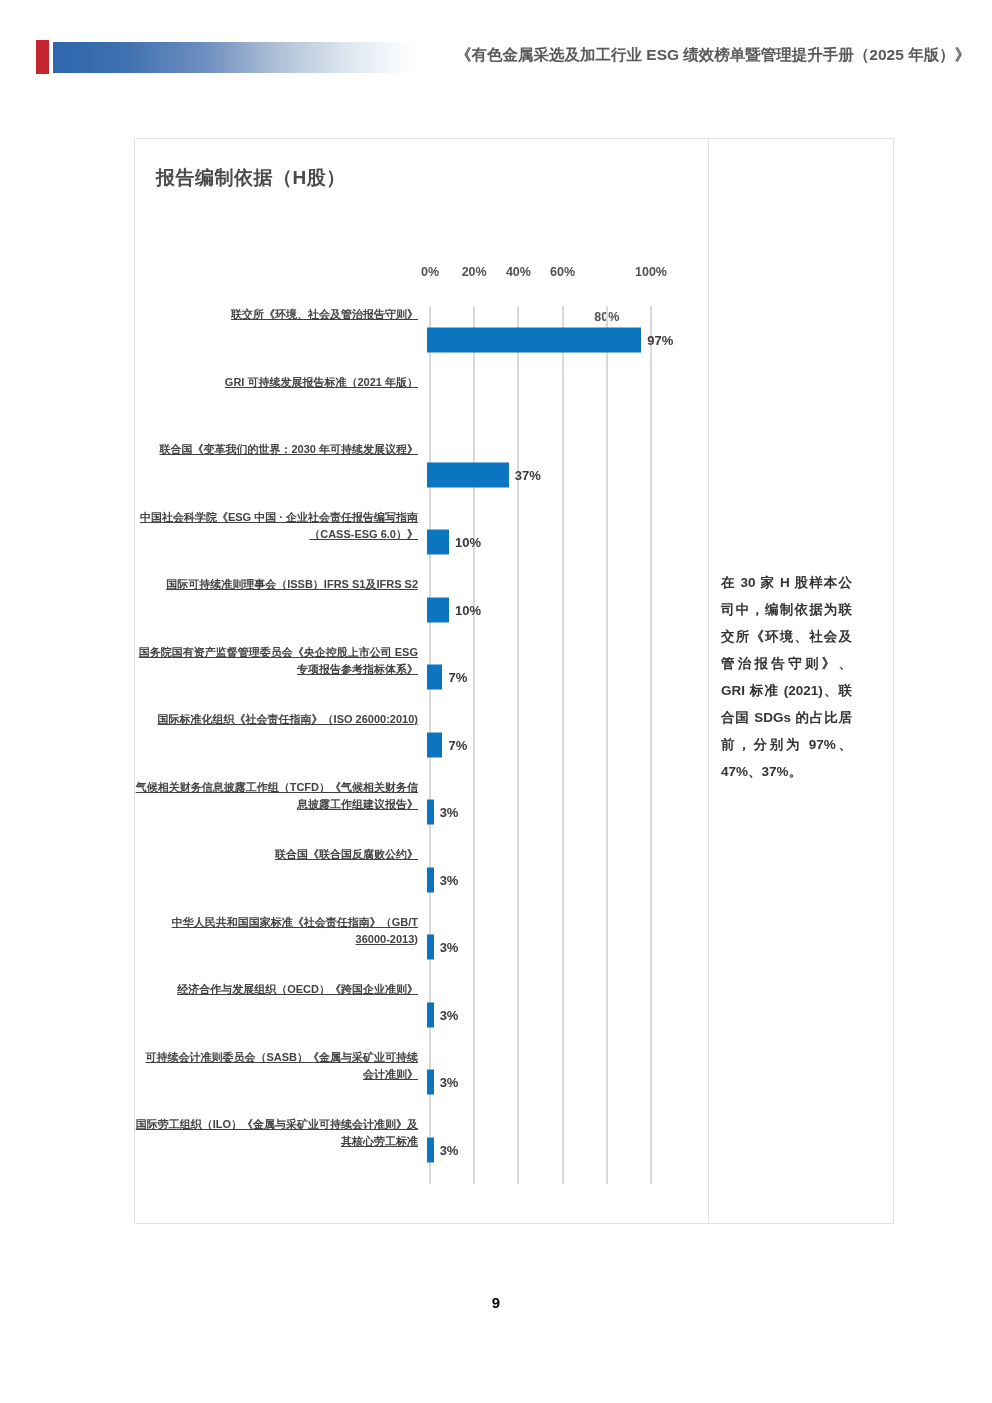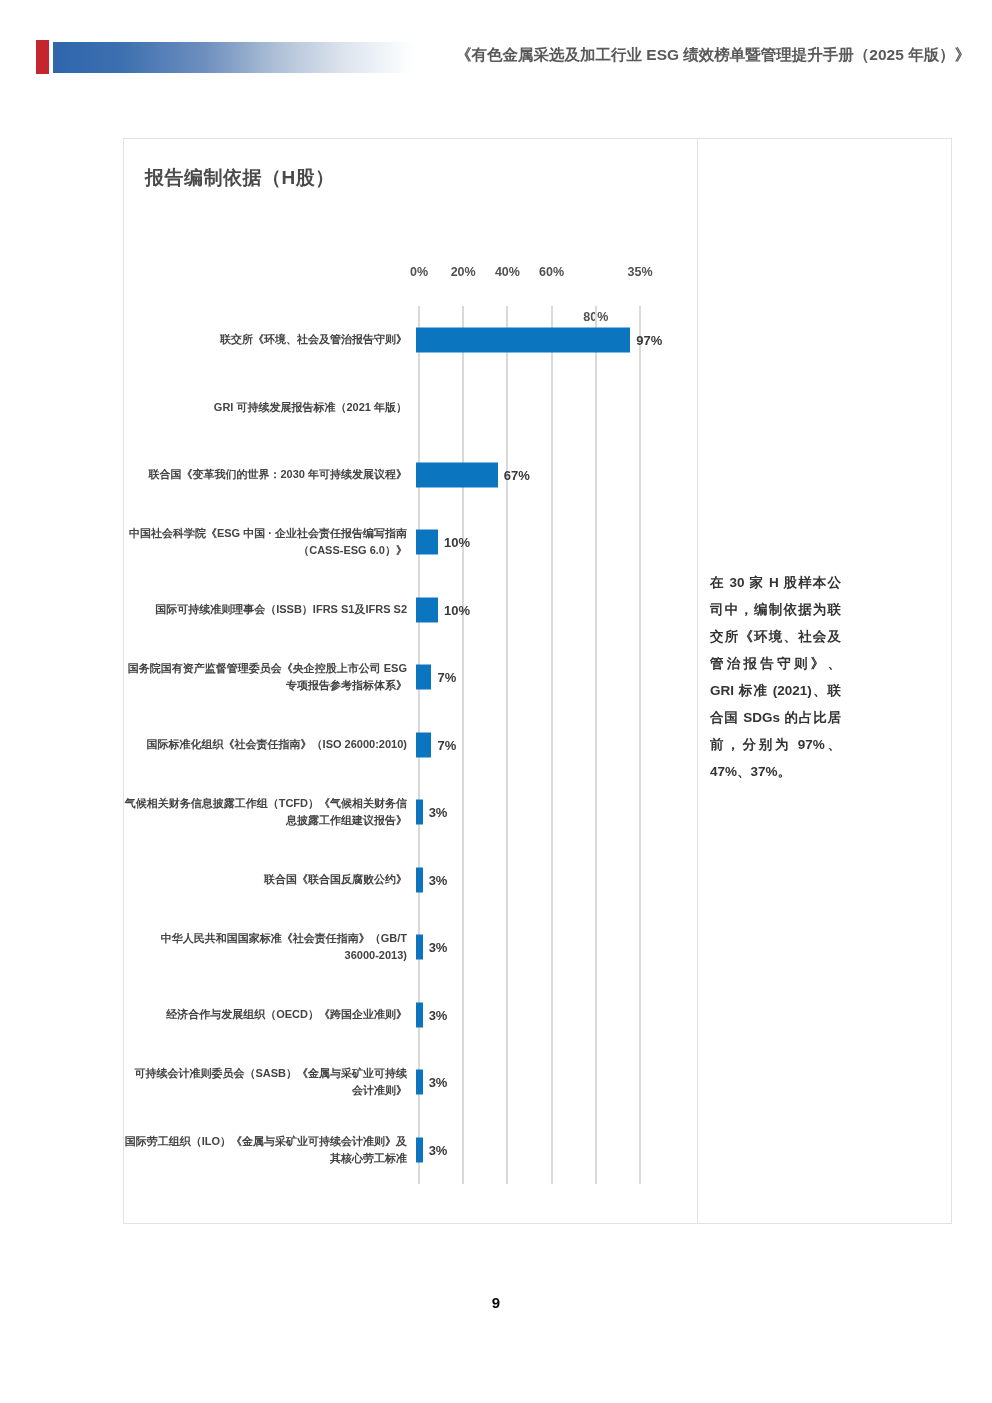--- a/index.html
+++ b/index.html
@@ -48,23 +48,23 @@
     font-size: 15.5px;
     font-weight: bold;
     color: #595959;
     letter-spacing: 0px;
     white-space: nowrap;
   }
 
   
   .content-frame {
     position: absolute;
-    left: 123px;
+    left: 134px;
     top: 138px;
-    width: 829px;
+    width: 760px;
     height: 1086px;
     border: 1px solid #E2E2E2;
     box-sizing: border-box;
     background: #ffffff;
   }
   .column-divider {
     position: absolute;
     left: 573px;
     top: 0px;
     width: 1px;
@@ -128,21 +128,22 @@
     top: 167px;
     width: 573px;
     height: 878px;
   }
   .row {
     position: absolute;
     left: 0;
     width: 573px;
     height: 67.5px;
     display: flex;
-    align-items: center;
+    align-items: flex-start;
+    text-decoration: underline;
   }
   .row-label {
     width: 289px;
     padding-right: 6px;
     box-sizing: border-box;
     text-align: right;
     font-size: 11px;
     font-weight: bold;
     line-height: 17px;
     color: #434343;
@@ -210,21 +211,21 @@
   <div class="column-divider"></div>
 
   <div class="chart-wrap">
     <div class="chart-title">报告编制依据（H股）</div>
     <div class="axis-ticks" id="axis-ticks">
         <div class="axis-tick" style="left: 3px;">0%</div>
         <div class="axis-tick" style="left: 47.2px;">20%</div>
         <div class="axis-tick" style="left: 91.4px;">40%</div>
         <div class="axis-tick" style="left: 135.6px;">60%</div>
         <div class="axis-tick" style="left: 179.8px; margin-top: 45px;">80%</div>
-        <div class="axis-tick" style="left: 224px;">35%</div>
+        <div class="axis-tick" style="left: 224px;">100%</div>
       </div>
     <div class="gridlines" id="gridlines">
         <div class="gridline" style="left: 2px;"></div>
         <div class="gridline" style="left: 46.2px;"></div>
         <div class="gridline" style="left: 90.4px;"></div>
         <div class="gridline" style="left: 134.6px;"></div>
         <div class="gridline" style="left: 178.8px;"></div>
         <div class="gridline" style="left: 223px;"></div>
       </div>
     <div class="rows" id="rows">
@@ -235,21 +236,21 @@
             <div class="bar-value" style="left: 223.37px;">97%</div>
           </div>
         </div>
         <div class="row" style="top: 67.5px;">
           <div class="row-label">GRI 可持续发展报告标准（2021 年版）</div>
         </div>
         <div class="row" style="top: 135px;">
           <div class="row-label">联合国《变革我们的世界：2030 年可持续发展议程》</div>
           <div class="row-barzone">
             <div class="bar" style="width: 81.77px; background: rgb(12, 117, 191);"></div>
-            <div class="bar-value" style="left: 90.77px;">67%</div>
+            <div class="bar-value" style="left: 90.77px;">37%</div>
           </div>
         </div>
         <div class="row" style="top: 202.5px;">
           <div class="row-label">中国社会科学院《ESG 中国 · 企业社会责任报告编写指南（CASS-ESG 6.0）》</div>
           <div class="row-barzone">
             <div class="bar" style="width: 22.1px; background: rgb(12, 117, 191);"></div>
             <div class="bar-value" style="left: 31.1px;">10%</div>
           </div>
         </div>
         <div class="row" style="top: 270px;">

